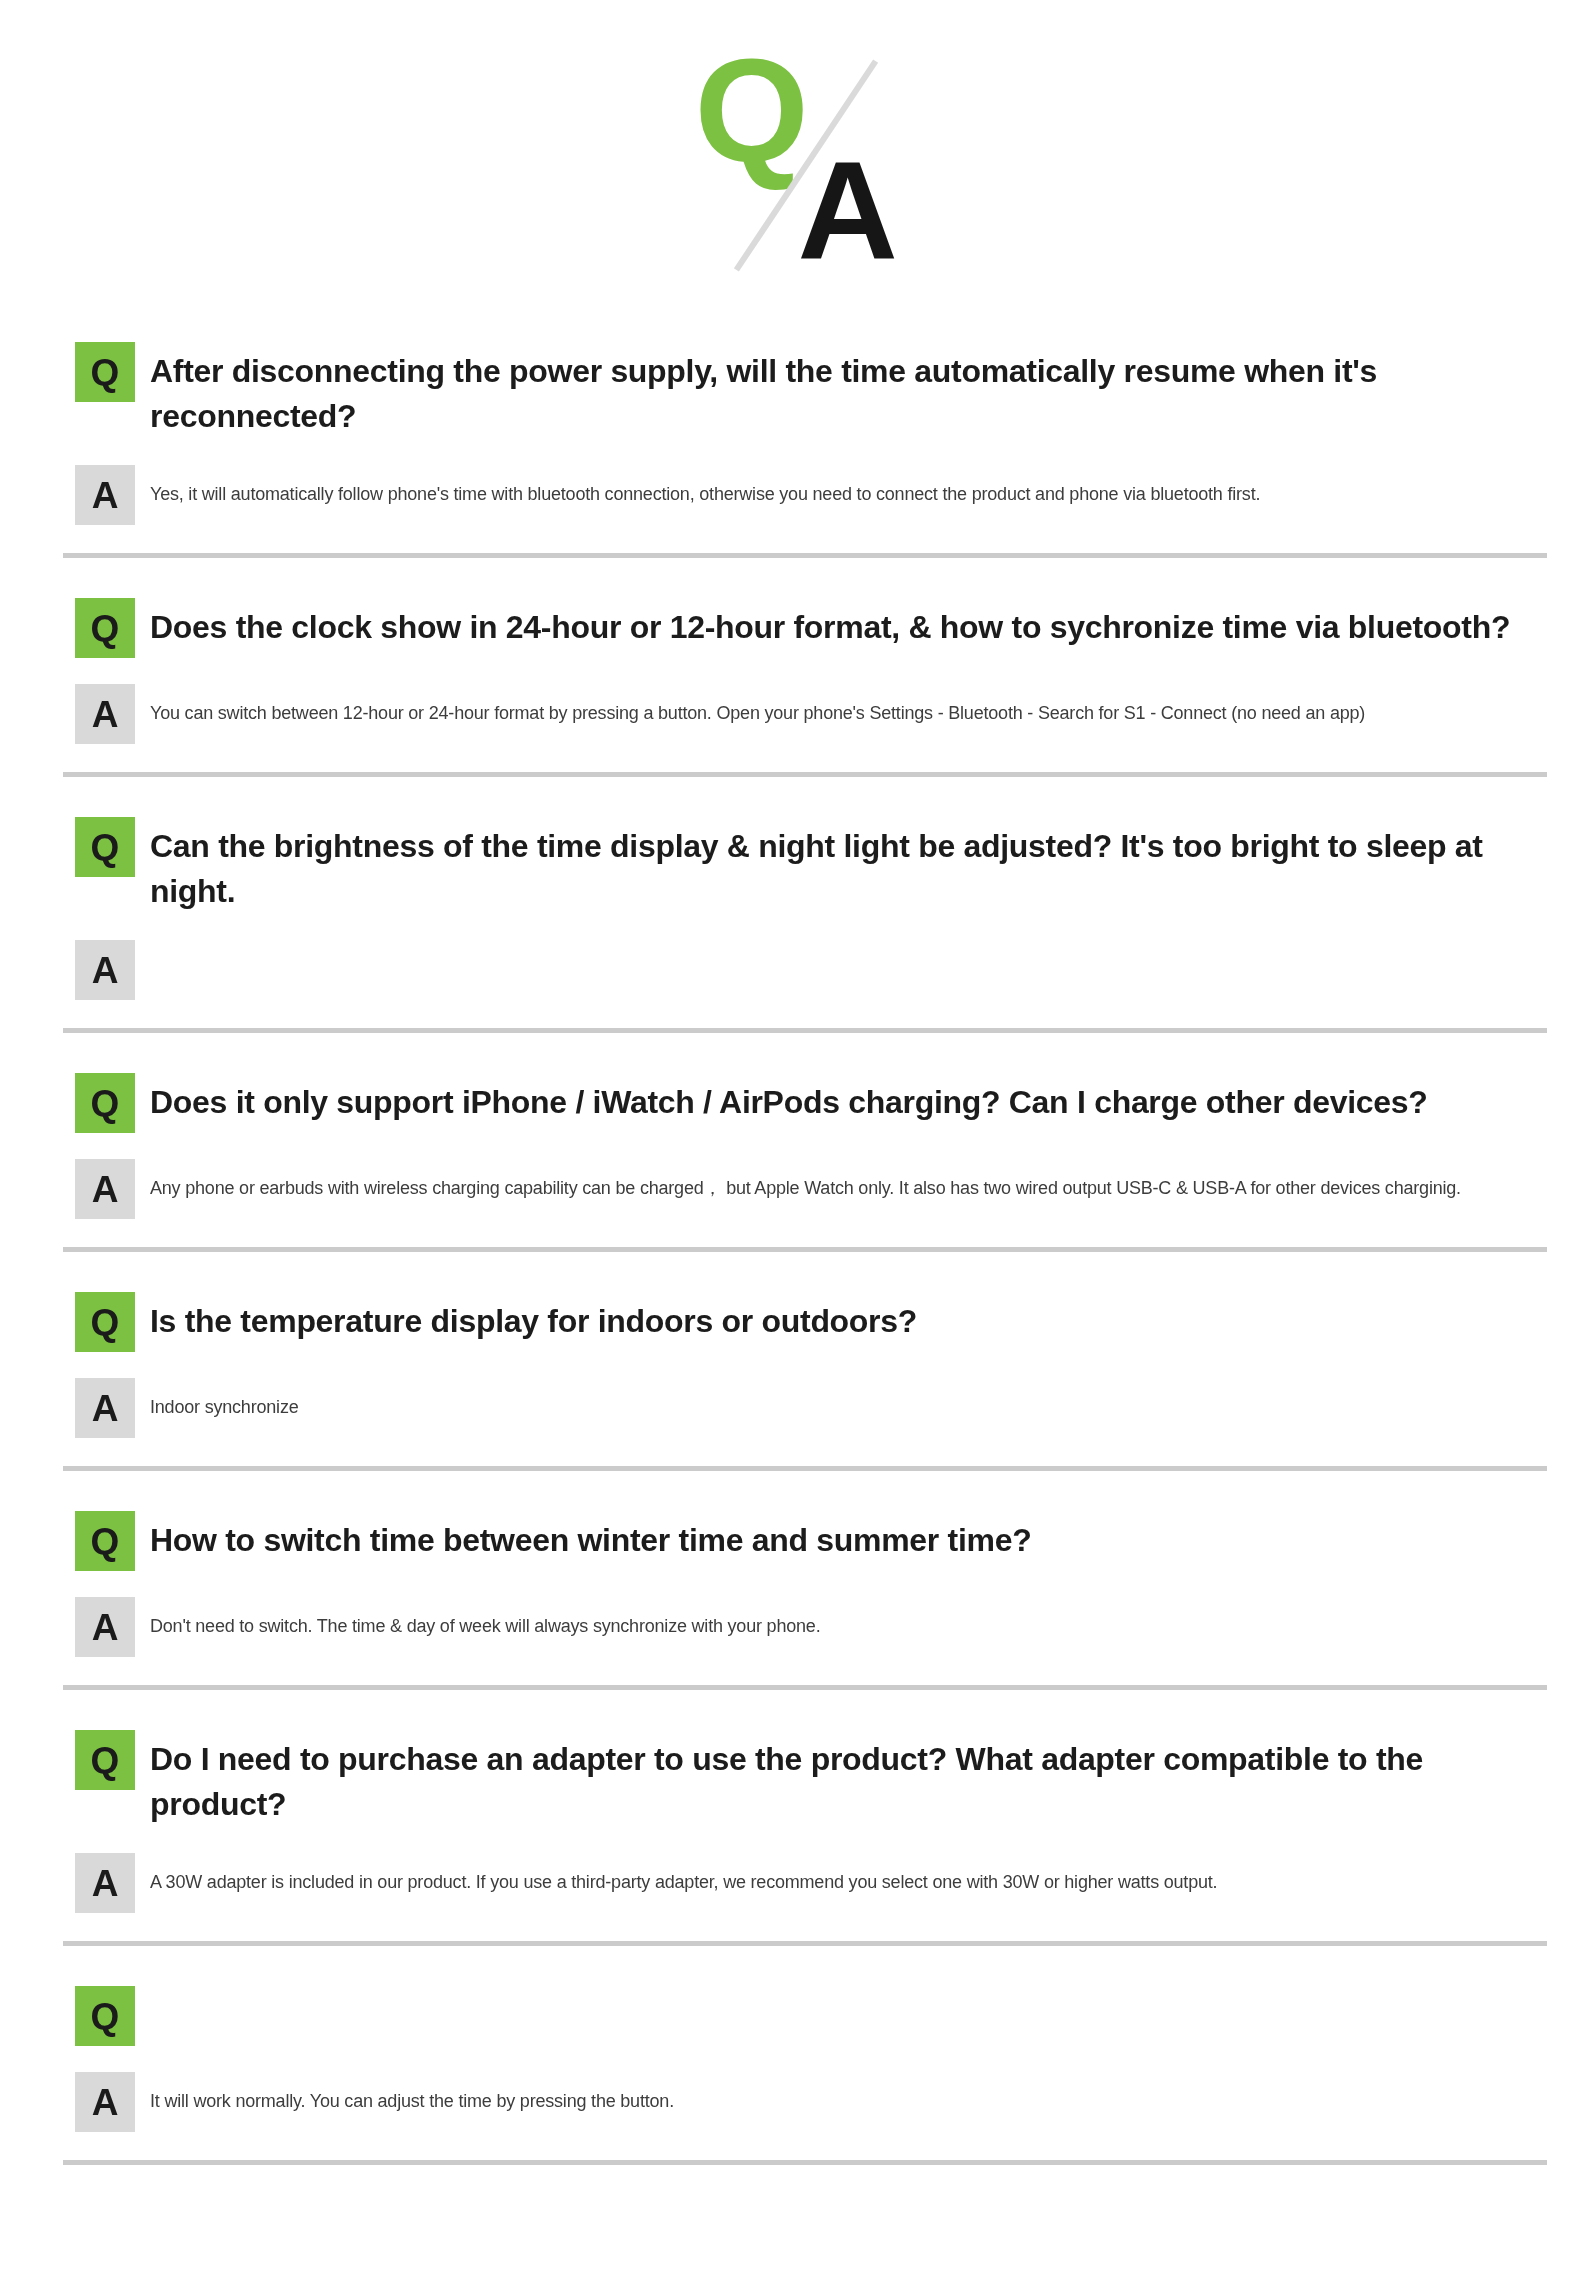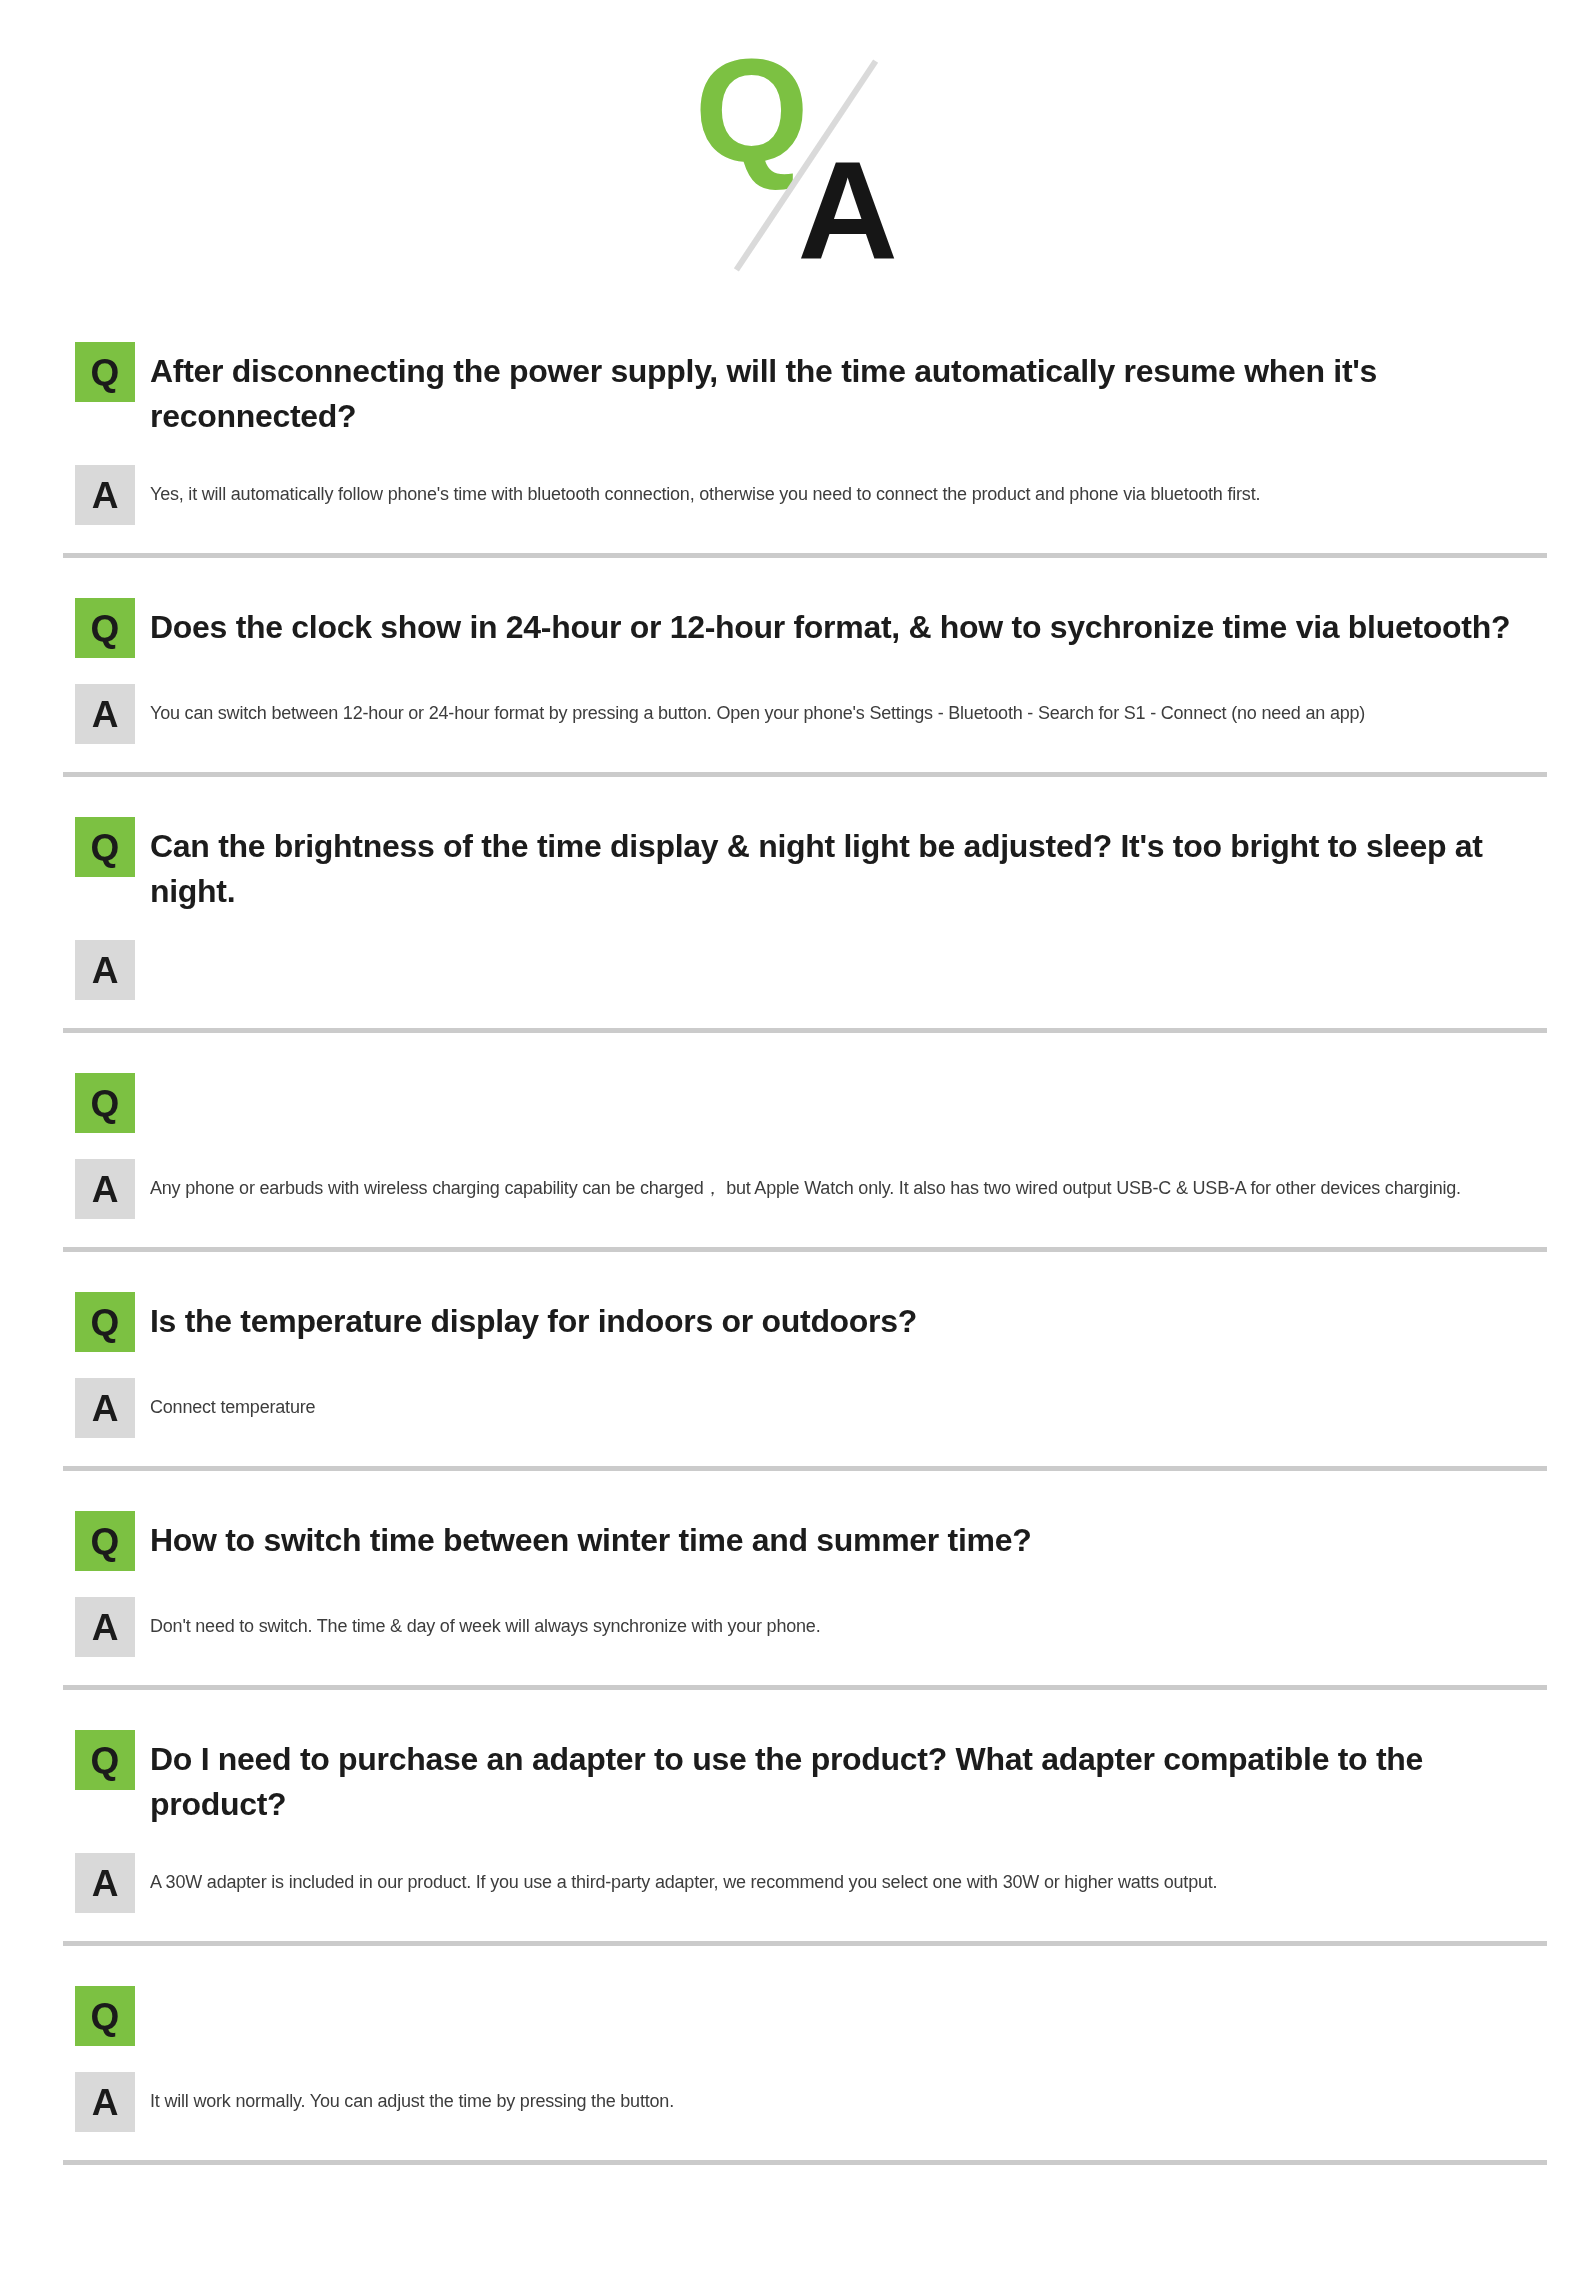--- a/index.html
+++ b/index.html
@@ -153,36 +153,37 @@
     </div>
     <div class="row row-a">
       <div class="badge a-badge">A</div>
     </div>
     <div class="divider"></div>
   </div>
 
   <div class="faq-item">
     <div class="row row-q">
       <div class="badge q-badge">Q</div>
+      <div class="qa-text q-text">Does it only support iPhone / iWatch / AirPods charging? Can I charge other devices?</div>
     </div>
     <div class="row row-a">
       <div class="badge a-badge">A</div>
       <div class="qa-text a-text">Any phone or earbuds with wireless charging capability can be charged， but Apple Watch only. It also has two wired output USB-C &amp; USB-A for other devices charginig.</div>
     </div>
     <div class="divider"></div>
   </div>
 
   <div class="faq-item">
     <div class="row row-q">
       <div class="badge q-badge">Q</div>
       <div class="qa-text q-text">Is the temperature display for indoors or outdoors?</div>
     </div>
     <div class="row row-a">
       <div class="badge a-badge">A</div>
-      <div class="qa-text a-text">Connect temperature</div>
+      <div class="qa-text a-text">Indoor synchronize</div>
     </div>
     <div class="divider"></div>
   </div>
 
   <div class="faq-item">
     <div class="row row-q">
       <div class="badge q-badge">Q</div>
       <div class="qa-text q-text">How to switch time between winter time and summer time?</div>
     </div>
     <div class="row row-a">

